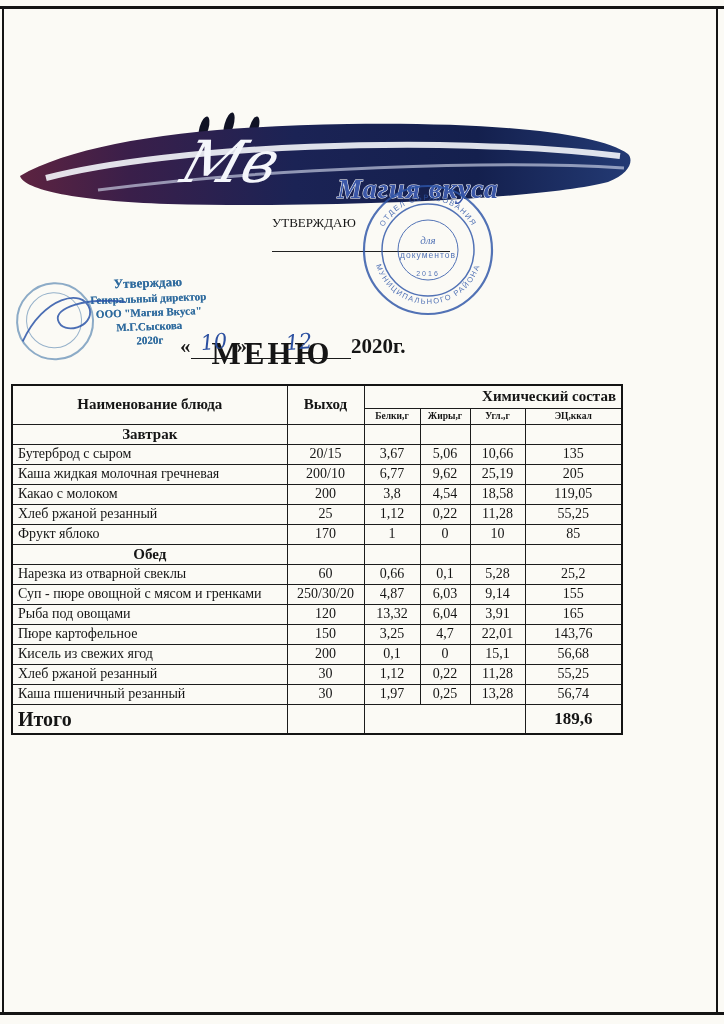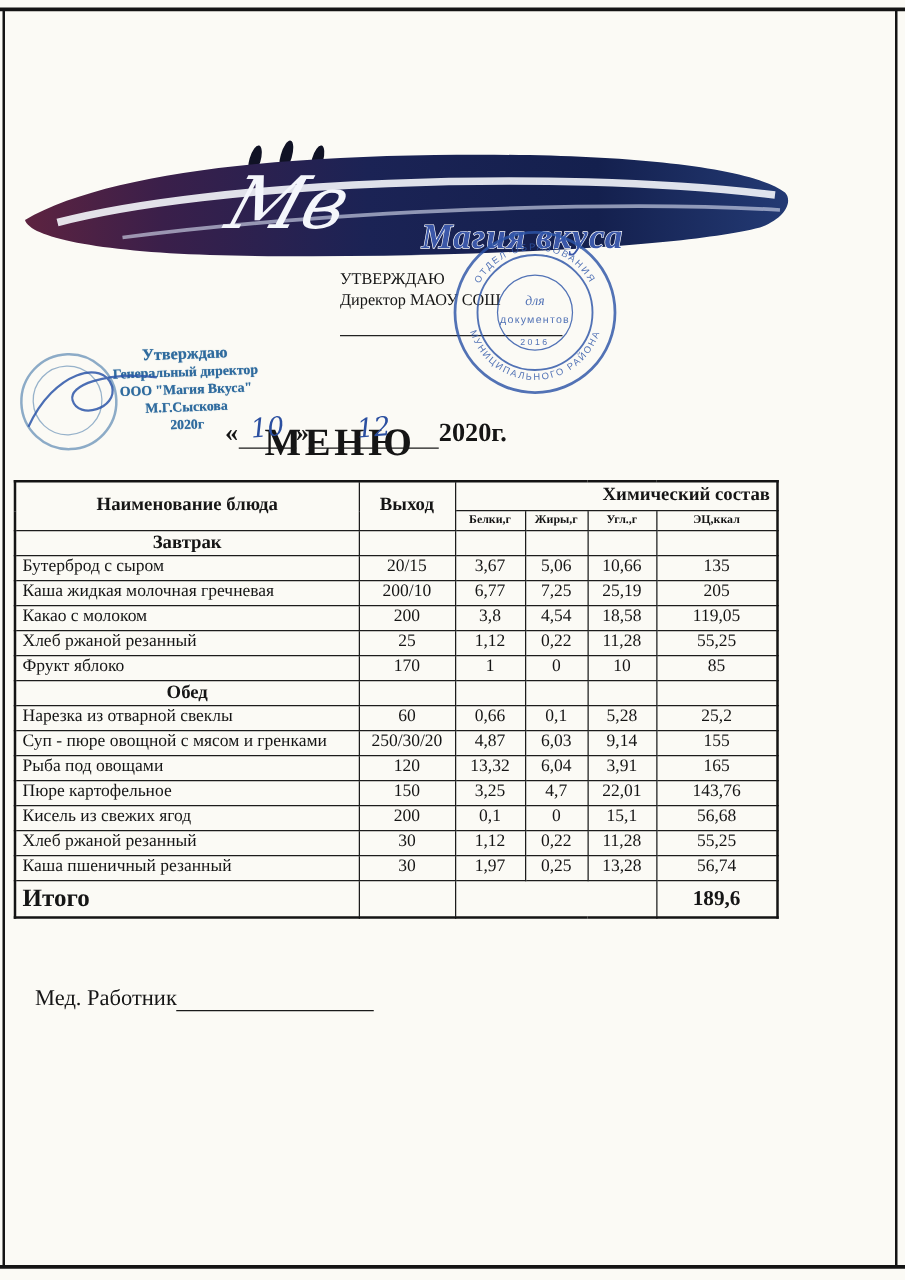--- a/index.html
+++ b/index.html
@@ -86,21 +86,20 @@
       <path fill="url(#bg)" d="M2,64 C60,30 180,14 330,12 C470,10 580,20 610,42 C616,48 612,62 590,70 C520,88 300,96 150,92 C60,89 6,78 2,64 Z"></path>
       <path d="M28,66 C150,34 420,22 602,44" stroke="#f4f6fb" stroke-width="6" fill="none" opacity="0.9"></path>
       <path d="M80,78 C250,56 480,48 606,56" stroke="#cfd6ea" stroke-width="3" fill="none" opacity="0.65"></path>
       <text transform="translate(160,70) skewX(-18)" font-size="58" font-style="italic" font-family="DejaVu Serif, serif" fill="#f4f6fb">Мв</text>
       <text x="400" y="86" text-anchor="middle" font-size="28" font-weight="bold" font-style="italic" font-family="Liberation Serif, serif" fill="#3b57a8" stroke="#ffffff" stroke-width="1" paint-order="stroke" letter-spacing="1">Магия вкуса</text>
     </svg>
   </div>
 
   <div class="approval">
     <div>УТВЕРЖДАЮ</div>
-    <div>Директор МАОУ СОШ</div>
     <span class="u-line"></span>
   </div>
 
   <svg class="round-stamp" viewBox="0 0 140 140">
     <defs>
       <path id="arcTop" d="M 20,70 A 50,50 0 1 1 120,70" fill="none"></path>
       <path id="arcBot" d="M 16,70 A 54,54 0 0 0 124,70" fill="none"></path>
     </defs>
     <circle cx="70" cy="70" r="64" fill="none" stroke="#2d55a8" stroke-width="2.2"></circle>
     <circle cx="70" cy="70" r="46" fill="none" stroke="#2d55a8" stroke-width="1.5"></circle>
@@ -172,21 +171,21 @@
           <td class="c-port">20/15</td>
           <td class="c-num">3,67</td>
           <td class="c-num">5,06</td>
           <td class="c-num">10,66</td>
           <td class="c-energy">135</td>
         </tr>
         <tr>
           <td class="c-name">Каша жидкая молочная гречневая</td>
           <td class="c-port">200/10</td>
           <td class="c-num">6,77</td>
-          <td class="c-num">7,25</td>
+          <td class="c-num">9,62</td>
           <td class="c-num">25,19</td>
           <td class="c-energy">205</td>
         </tr>
         <tr>
           <td class="c-name">Какао с молоком</td>
           <td class="c-port">200</td>
           <td class="c-num">3,8</td>
           <td class="c-num">4,54</td>
           <td class="c-num">18,58</td>
           <td class="c-energy">119,05</td>
@@ -275,17 +274,14 @@
     <tfoot>
       <tr>
         <td class="total-label">Итого</td>
         <td></td>
         <td colspan="3"></td>
         <td class="total-value">189,6</td>
       </tr>
     </tfoot>
   </table>
 
-  <div class="sign-row" style="top:788px;">
-    <span>Мед. Работник</span><span class="s-line" style="width:158px;"></span>
-  </div>
 
 </div>
 
 </body></html>

